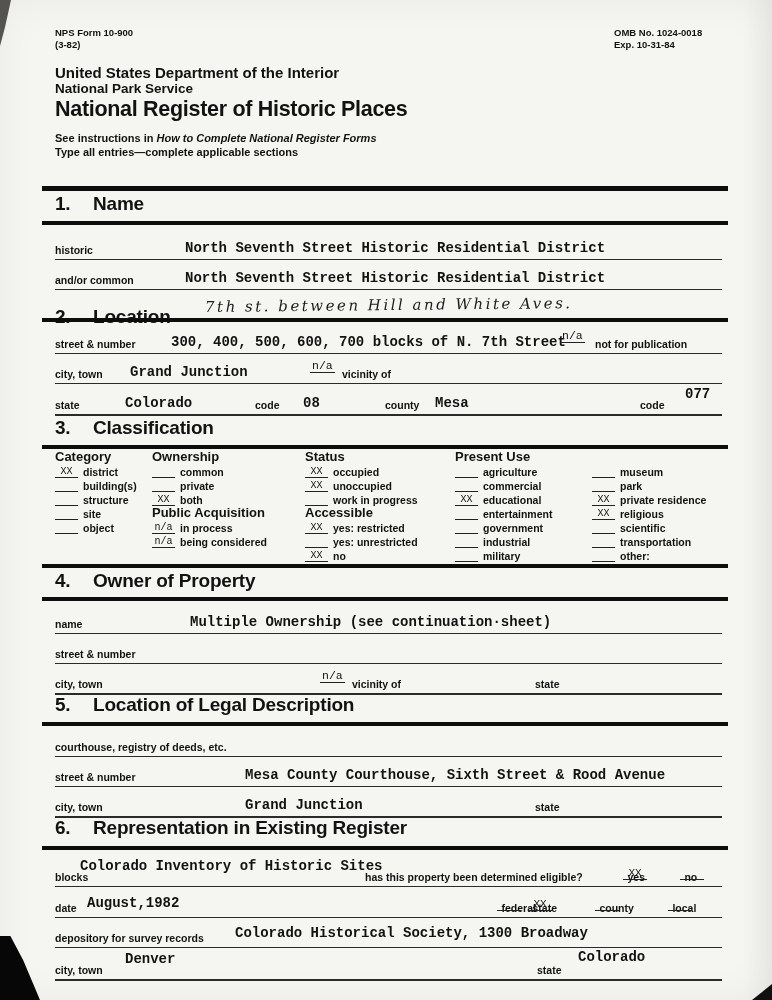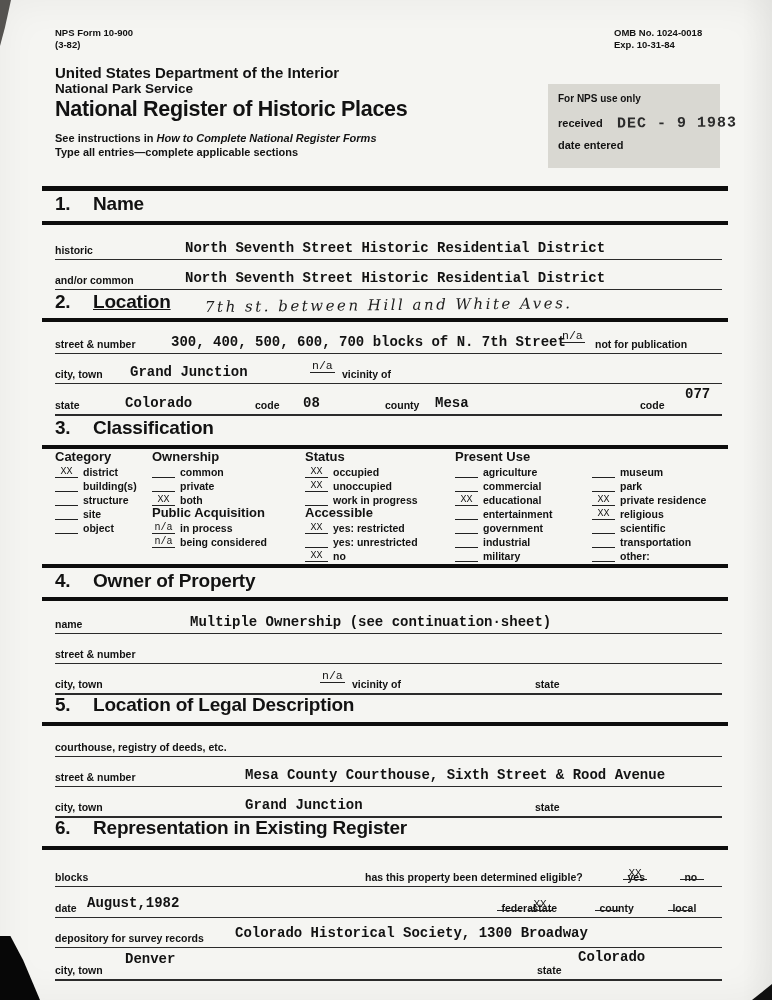--- a/index.html
+++ b/index.html
@@ -87,46 +87,38 @@
 
   <div class="hdr">
     <div class="dept">United States Department of the Interior</div>
     <div class="agency">National Park Service</div>
     <div class="big">National Register of Historic Places</div>
     <div class="instr"><span>See instructions in </span><span class="it">How to Complete National Register Forms</span><br>
       <span>Type all entries—complete applicable sections</span>
     </div>
   </div>
 
-  <div class="npsbox">
-    <div class="t1">For NPS use only</div>
-    <div class="rrow">
-      <span>received</span>
-      <span class="stamp">DEC - 9 1983</span>
-    </div>
-    <div class="t2">date entered</div>
-  </div>
 
   <div class="bar" style="top:186px;height:5px;"></div>
 
   <div class="sec" style="top:193px;">
     <span class="num">1.</span><span>Name</span>
   </div>
   <div class="bar" style="top:221px;height:4px;"></div>
 
   <div class="row" style="top:232px;height:27px;">
     <span class="lbl" style="left:0;">historic</span>
     <span class="val" style="left:130px;">North Seventh Street Historic Residential District</span>
   </div>
   <div class="row" style="top:262px;height:27px;">
     <span class="lbl" style="left:0;">and/or common</span>
     <span class="val" style="left:130px;">North Seventh Street Historic Residential District</span>
   </div>
 
-  <div class="sec" style="top:291px;text-decoration:underline;">
+  <div class="sec" style="top:306px;">
     <span class="num">2.</span><span>Location</span>
   </div>
   <div class="hand" style="left:205px;top:296px;">7th st. between Hill and White Aves.</div>
   <div class="bar" style="top:318px;height:4px;"></div>
 
   <div class="row" style="top:326px;height:27px;">
     <span class="lbl" style="left:0;">street &amp; number</span>
     <span class="val" style="left:116px;">300, 400, 500, 600, 700 blocks of N. 7th Street</span>
     <span class="na" style="left:505px;">n/a</span>
     <span class="lbl" style="left:540px;">not for publication</span>
@@ -375,20 +367,21 @@
     <span class="lbl" style="left:480px;">state</span>
   </div>
 
   <div class="sec" style="top:817px;">
     <span class="num">6.</span><span>Representation in Existing Register</span>
   </div>
   <div class="bar" style="top:846px;height:4px;"></div>
 
   <div class="row" style="top:856px;height:30px;">
     <span class="lbl" style="left:0;">blocks</span>
+    <span class="val hi" style="left:25px;">Colorado Inventory of Historic Sites</span>
     <span class="lbl" style="left:310px;">has this property been determined eligible?</span>
     <span class="mkrow" style="left:568px;"><span class="mk">XX</span>&nbsp;<span class="lbl" style="position:static;">yes</span></span>
     <span class="mkrow" style="left:625px;"><span class="mk"></span>&nbsp;<span class="lbl" style="position:static;">no</span></span>
   </div>
   <div class="row" style="top:890px;height:27px;">
     <span class="lbl" style="left:0;">date</span>
     <span class="val hi" style="left:32px;bottom:6px !important;">August,1982</span>
     <span class="mkrow" style="left:398px;margin-left:44px;"><span class="mk"></span>&nbsp;<span class="lbl" style="position:static;">federal</span></span>
     <span class="mkrow" style="left:473px;"><span class="mk">XX</span>&nbsp;<span class="lbl" style="position:static;">state</span></span>
     <span class="mkrow" style="left:540px;"><span class="mk"></span>&nbsp;<span class="lbl" style="position:static;">county</span></span>

